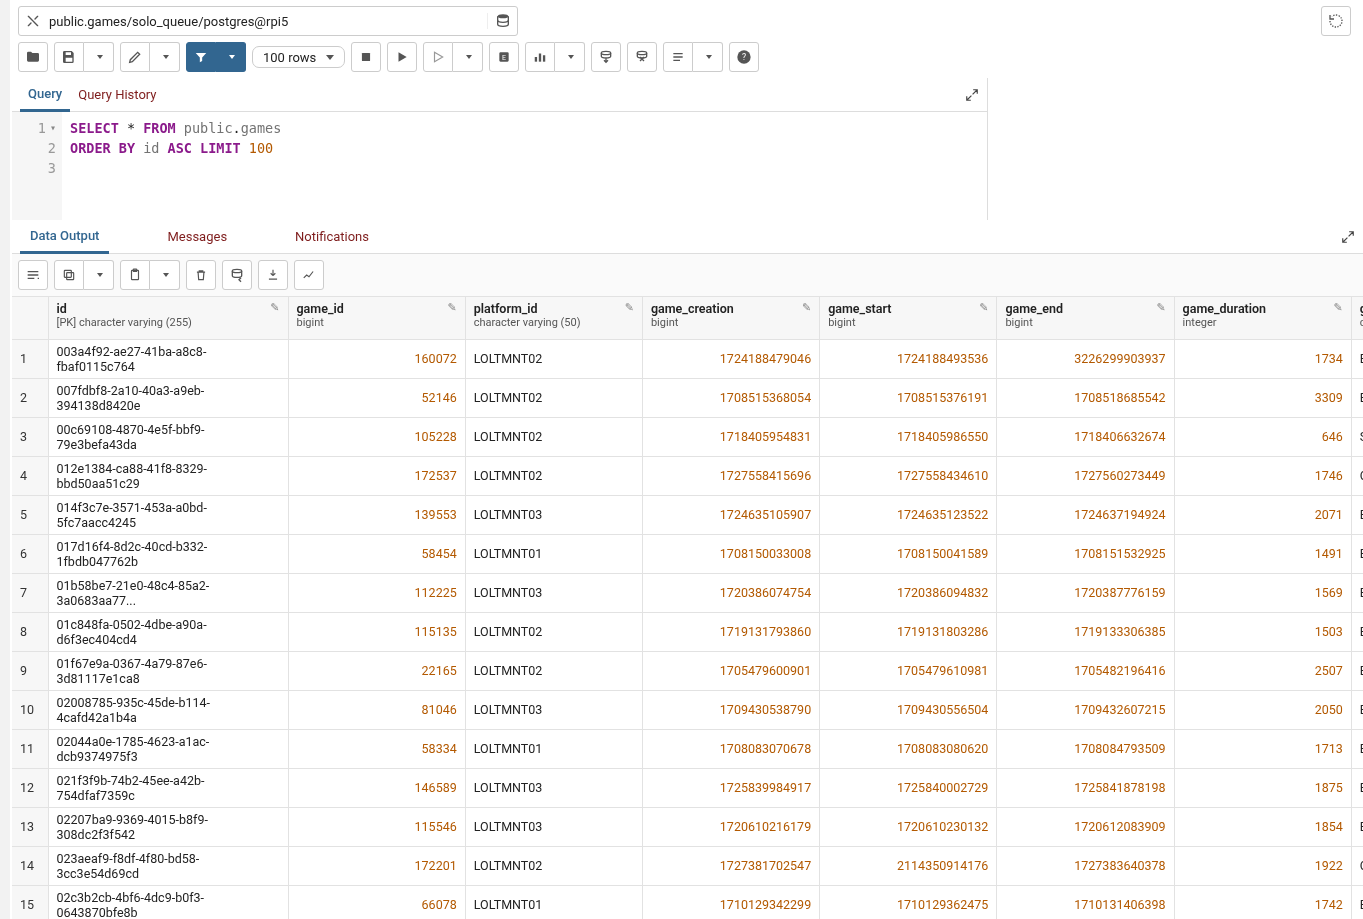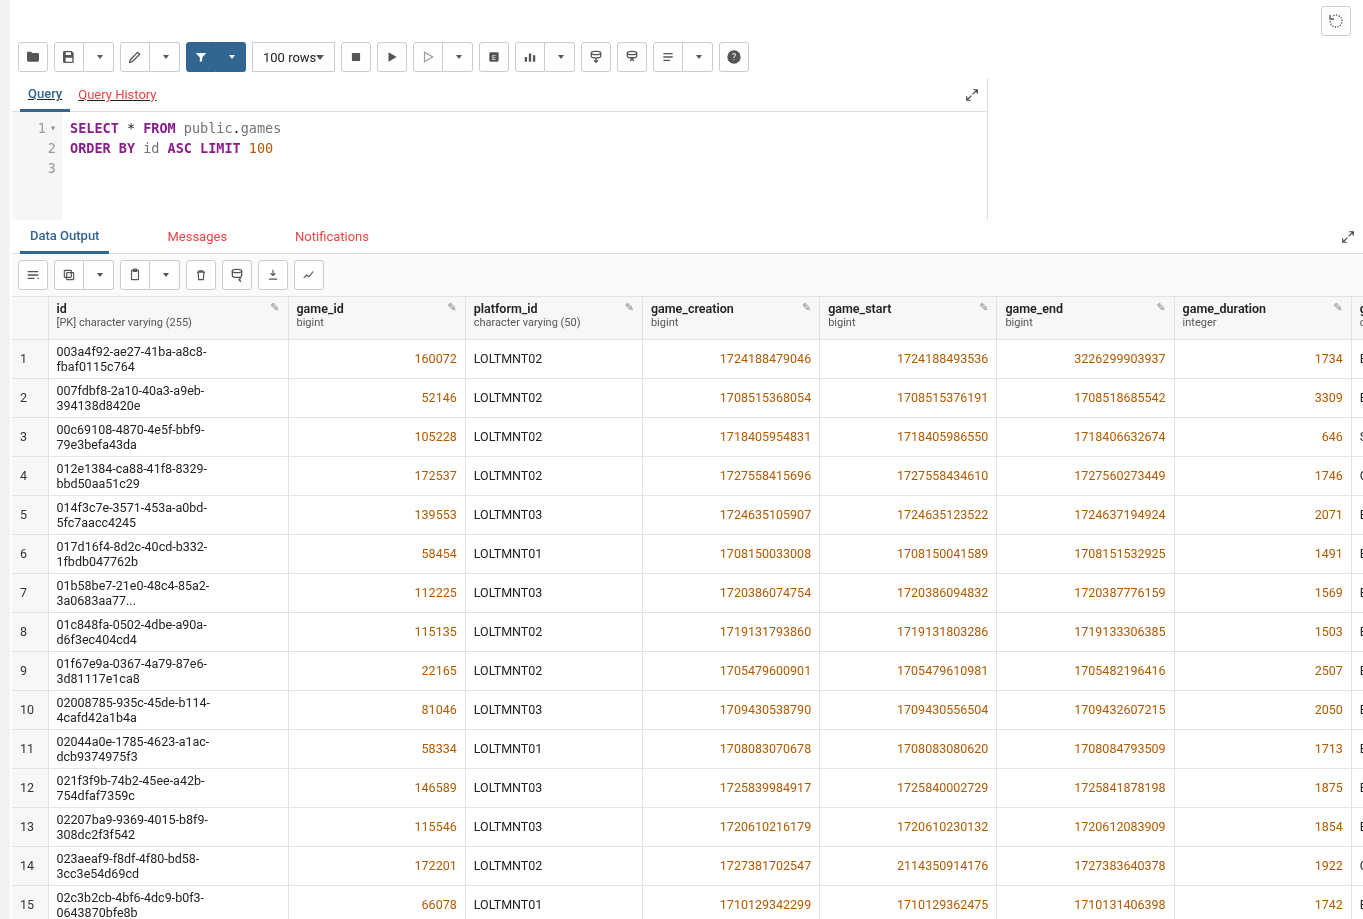--- a/index.html
+++ b/index.html
@@ -14,27 +14,27 @@
 .path-box .db-icon-slot { width:30px; display:flex; align-items:center; justify-content:center; border-left:1px solid #eee;}
 .top-right { margin-left:auto; margin-right:6px;}
 .btn { display:inline-flex; align-items:center; justify-content:center; height:30px; min-width:30px; border:1px solid #ccc; border-radius:3px; background:#fff; color:#444; cursor:pointer; padding:0 6px;}
 .btn.active { background:#326690; color:#fff; border-color:#326690;}
 .btn-group { display:inline-flex; }
 .btn-group .btn { border-radius:0;}
 .btn-group .btn:first-child { border-top-left-radius:3px; border-bottom-left-radius:3px;}
 .btn-group .btn:last-child { border-top-right-radius:3px; border-bottom-right-radius:3px;}
 .btn-group .btn + .btn { border-left:none;}
 .toolbar { display:flex; align-items:center; padding:6px; gap:6px; flex-wrap:wrap;}
-.rows-pill { display:flex; align-items:center; border:1px solid #ccc; border-radius:0; height:30px; padding:0 10px; cursor:pointer;}
+.rows-pill { display:flex; align-items:center; border:1px solid #ccc; border-radius:7px; height:22px; padding:0 10px; gap:10px; cursor:pointer;}
 .caret-down { width:0; height:0; border-left:4px solid transparent; border-right:4px solid transparent; border-top:5px solid #555;}
 .caret-down-sm { width:0; height:0; border-left:3px solid transparent; border-right:3px solid transparent; border-top:4px solid #555; margin-left:3px;}
 .left-panel { flex:1; display:flex; flex-direction:column; min-width:0; border-right:1px solid #ddd;}
 .right-panel { width:375px; display:flex; flex-direction:column;}
-.tabs { display:flex; align-items:center; border-bottom:1px solid #ddd; height:34px; padding:0 8px;text-decoration:underline;}
-.tab { padding:0 8px; height:34px; display:flex; align-items:center; color:#ef4444; cursor:pointer; gap:6px;}
+.tabs { display:flex; align-items:center; border-bottom:1px solid #ddd; height:34px; padding:0 8px;}
+.tab { padding:0 8px; height:34px; display:flex; align-items:center; color:#7f1d1d; cursor:pointer; gap:6px;}
 .tab.active { color:#326690; border-bottom:3px solid #326690; font-weight:500; margin-bottom:-1px;}
 .expand-icon { margin-left:auto; cursor:pointer; color:#444;}
 .editor { display:flex; font-family: "Consolas","Menlo",monospace; font-size:13.5px; flex:0 0 108px; background:#fff;}
 .gutter { width:50px; background:#f6f6f6; text-align:right; color:#999; padding:6px 6px 6px 0; line-height:20px; user-select:none;}
 .gutter .gline { display:flex; justify-content:flex-end; align-items:center; gap:4px; height:20px;}
 .gutter .fold { color:#888; font-size:10px;}
 .code { padding:6px 8px; line-height:20px; white-space:pre;}
 .kw { color:#8b1a8b; font-weight:bold;}
 .id { color:#737373;}
 .num { color:#b35900;}
@@ -61,20 +61,35 @@
 .scratch-body { flex:1; background:#fff;}
 </style>
 </head>
 <body>
 
 <div class="app">
   <div class="sidebar-strip"></div>
   <div class="main">
 
     <div class="topbar">
+      <div class="path-box">
+        <span class="icon-slot">
+          <svg width="16" height="16" viewBox="0 0 24 24" fill="none" stroke="#555" stroke-width="2">
+              <path d="M9 15l-4 4M15 9l4-4M8 8l8 8M5 5l14 14" stroke-linecap="round"></path>
+            </svg>
+        </span>
+        <span class="path-text">public.games/solo_queue/postgres@rpi5</span>
+        <span class="db-icon-slot">
+          <svg width="16" height="16" viewBox="0 0 24 24" fill="#555">
+              <ellipse cx="12" cy="5" rx="8" ry="3"></ellipse>
+              <path d="M4 5v6c0 1.7 3.6 3 8 3s8-1.3 8-3V5" fill="none" stroke="#555" stroke-width="2"></path>
+              <path d="M4 11v6c0 1.7 3.6 3 8 3s8-1.3 8-3v-6" fill="none" stroke="#555" stroke-width="2"></path>
+            </svg>
+        </span>
+      </div>
       <div class="top-right">
         <div class="btn">
           <svg width="16" height="16" viewBox="0 0 24 24" fill="none" stroke="#555" stroke-width="2">
               <path d="M3 12a9 9 0 1 0 3-6.7" stroke-dasharray="2 2"></path>
               <path d="M3 3v6h6"></path>
             </svg>
         </div>
       </div>
     </div>
 

